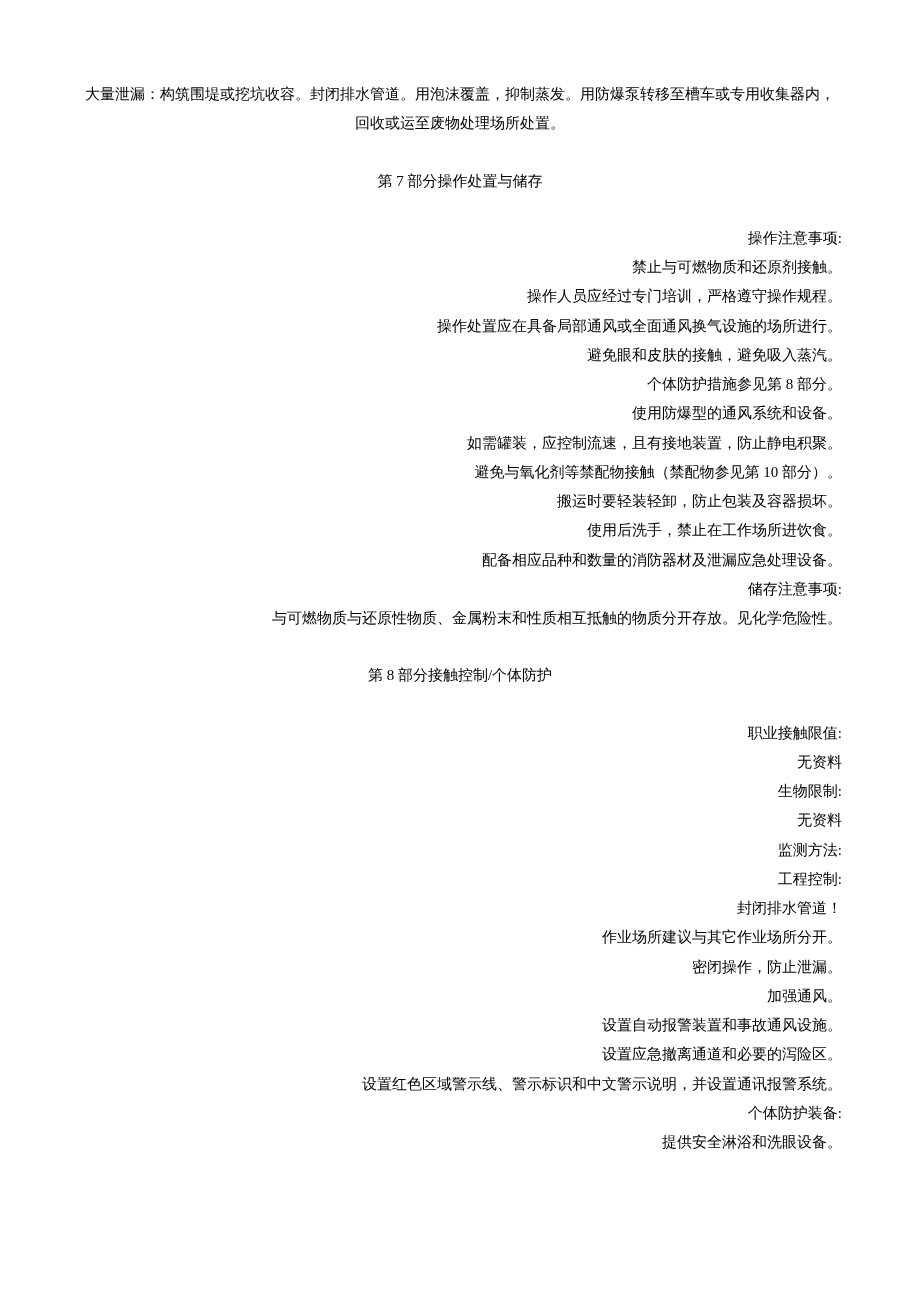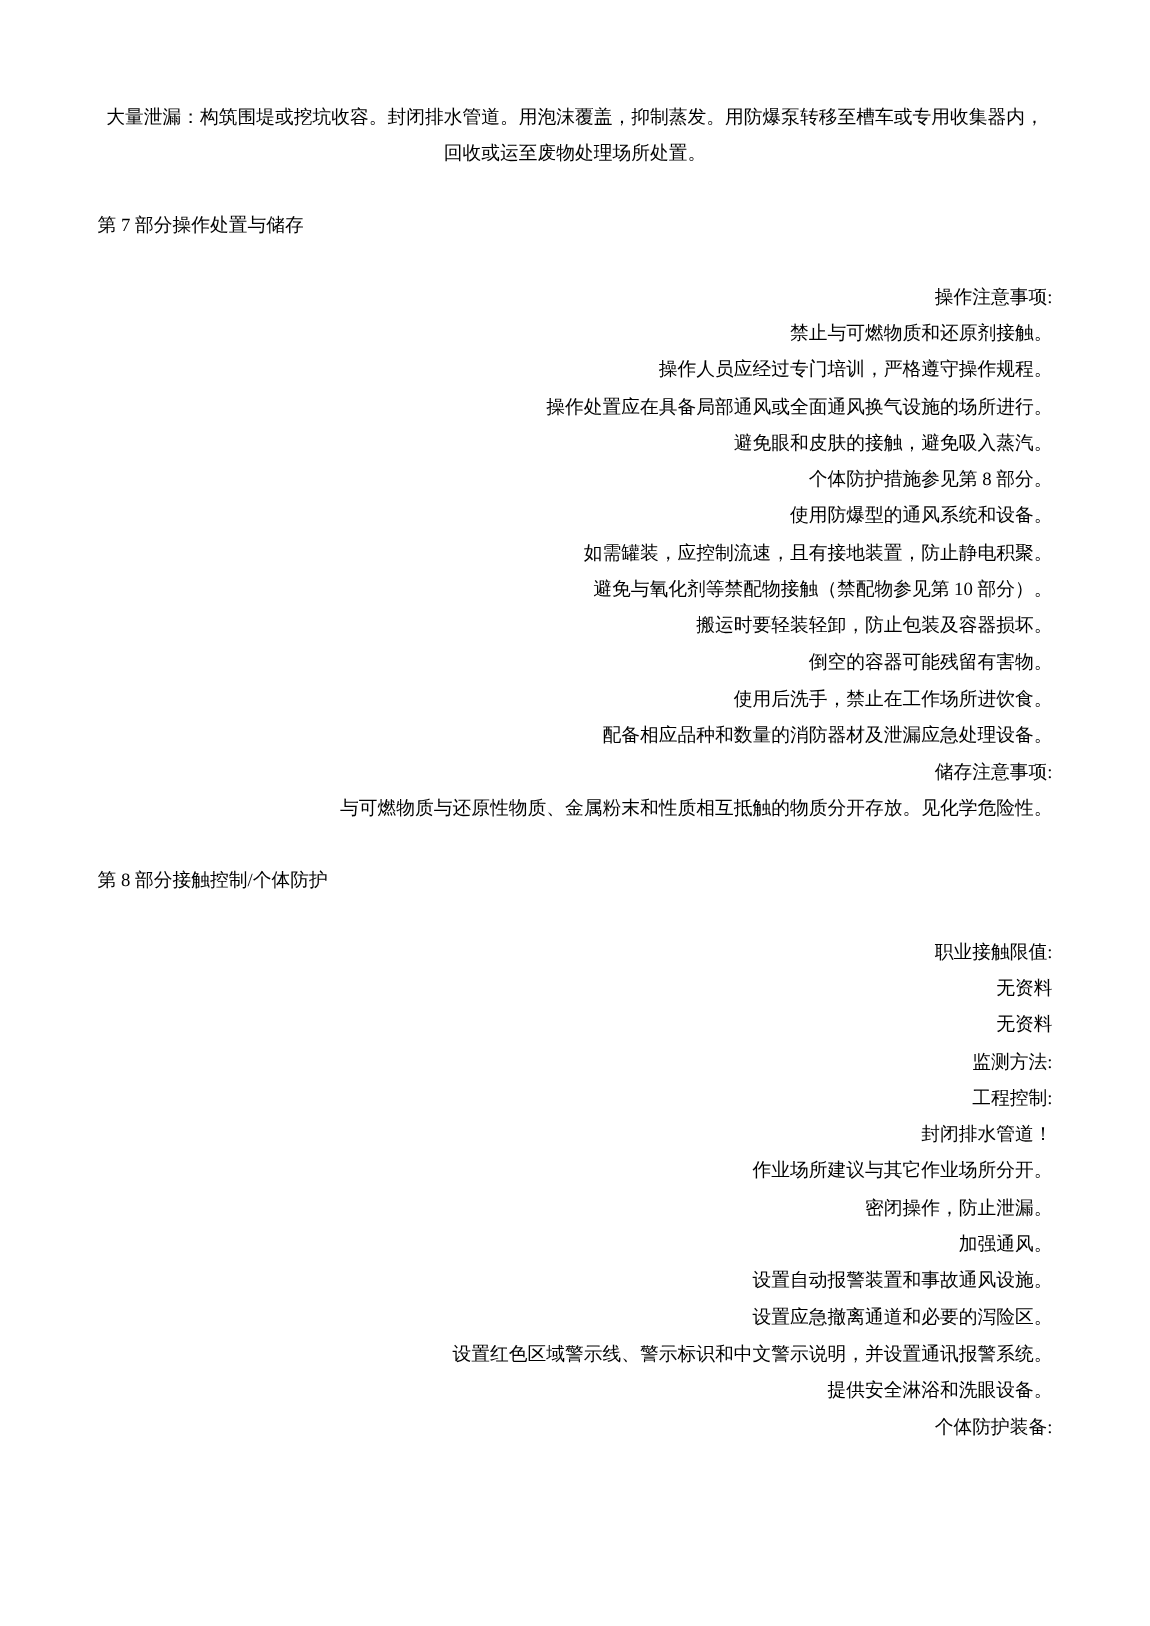--- a/index.html
+++ b/index.html
@@ -14,21 +14,21 @@
       color: #000000;
       padding: 80px 78px 60px 78px;
       line-height: 1.95;
       width: 920px;
     }
     .paragraph {
       text-align: center;
       margin-bottom: 0;
     }
     .section-title {
-      text-align: left;
+      text-align: center;
       margin: 28px 0;
     }
     .line {
       display: block;
       text-align: right;
     }
   </style>
 </head>
 <body>
 
@@ -44,39 +44,39 @@
   <span class="line">操作注意事项:</span>
   <span class="line">禁止与可燃物质和还原剂接触。</span>
   <span class="line">操作人员应经过专门培训，严格遵守操作规程。</span>
   <span class="line">操作处置应在具备局部通风或全面通风换气设施的场所进行。</span>
   <span class="line">避免眼和皮肤的接触，避免吸入蒸汽。</span>
   <span class="line">个体防护措施参见第 8 部分。</span>
   <span class="line">使用防爆型的通风系统和设备。</span>
   <span class="line">如需罐装，应控制流速，且有接地装置，防止静电积聚。</span>
   <span class="line">避免与氧化剂等禁配物接触（禁配物参见第 10 部分）。</span>
   <span class="line">搬运时要轻装轻卸，防止包装及容器损坏。</span>
-  <span class="line">倒空的容器可能残留有害物。</span>
   <span class="line">使用后洗手，禁止在工作场所进饮食。</span>
   <span class="line">配备相应品种和数量的消防器材及泄漏应急处理设备。</span>
   <span class="line">储存注意事项:</span>
   <span class="line">与可燃物质与还原性物质、金属粉末和性质相互抵触的物质分开存放。见化学危险性。</span>
 </div>
 
 <div class="section-title">
   <span>第 8 部分接触控制/个体防护</span>
 </div>
 
 <div>
   <span class="line">职业接触限值:</span>
   <span class="line">无资料</span>
+  <span class="line">生物限制:</span>
   <span class="line">无资料</span>
   <span class="line">监测方法:</span>
   <span class="line">工程控制:</span>
   <span class="line">封闭排水管道！</span>
   <span class="line">作业场所建议与其它作业场所分开。</span>
   <span class="line">密闭操作，防止泄漏。</span>
   <span class="line">加强通风。</span>
   <span class="line">设置自动报警装置和事故通风设施。</span>
   <span class="line">设置应急撤离通道和必要的泻险区。</span>
   <span class="line">设置红色区域警示线、警示标识和中文警示说明，并设置通讯报警系统。</span>
+  <span class="line">个体防护装备:</span>
   <span class="line">提供安全淋浴和洗眼设备。</span>
-  <span class="line">个体防护装备:</span>
 </div>
 
 </body></html>

